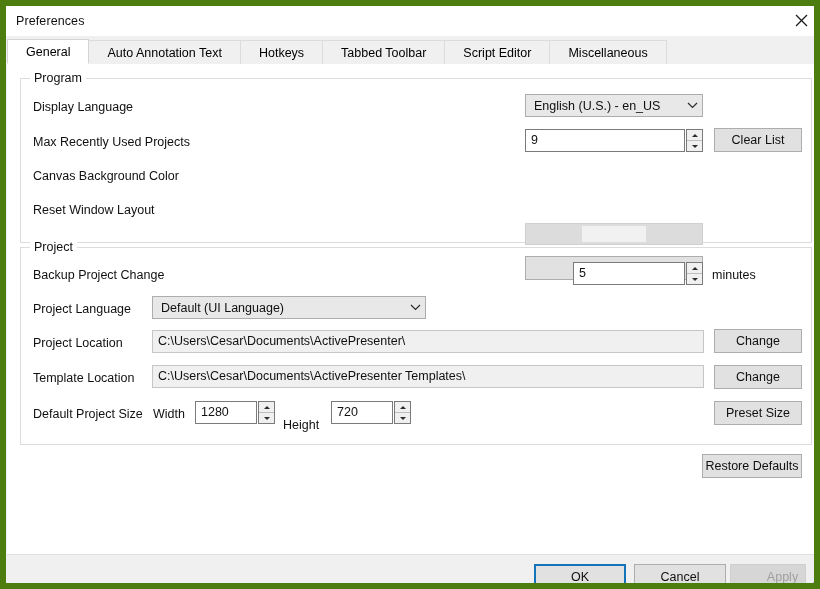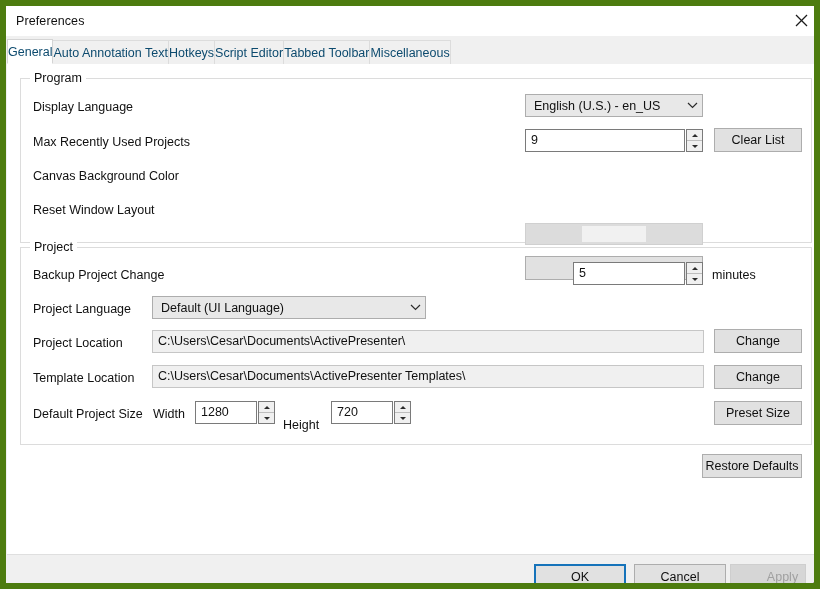--- a/index.html
+++ b/index.html
@@ -60,23 +60,23 @@
     width: 817px;
     height: 25px;
     display: flex;
     align-items: flex-end;
     border-bottom: 1px solid #d9d9d9;
     box-sizing: border-box;
   }
   .tab {
     height: 24px;
     line-height: 24px;
-    padding: 0 0;
-    font-size: 12.5px;
-    color: #0c4a6e;
+    padding: 0 18px;
+    font-size: 12.5px;
+    color: #000000;
     background: #f0f0f0;
     border: 1px solid #dcdcdc;
     border-bottom: none;
     margin-right: -1px;
     box-sizing: border-box;
     white-space: nowrap;
     cursor: default;
     position: relative;
   }
   .tab.active {
@@ -296,22 +296,22 @@
           <line x1="12" y1="1" x2="1" y2="12" stroke="#1b1b1b" stroke-width="1.2"></line>
         </svg>
       </span>
     </div>
   </div>
 
   <div class="tabstrip">
     <div class="tab active">General</div>
     <div class="tab">Auto Annotation Text</div>
     <div class="tab">Hotkeys</div>
+    <div class="tab">Tabbed Toolbar</div>
     <div class="tab">Script Editor</div>
-    <div class="tab">Tabbed Toolbar</div>
     <div class="tab">Miscellaneous</div>
   </div>
 
   <div class="content">
 
     <div class="groupbox" id="group-program">
       <span class="group-legend">Program</span>
     </div>
 
     <span class="field-label" style="left:26px; top:36px;">Display Language</span>

